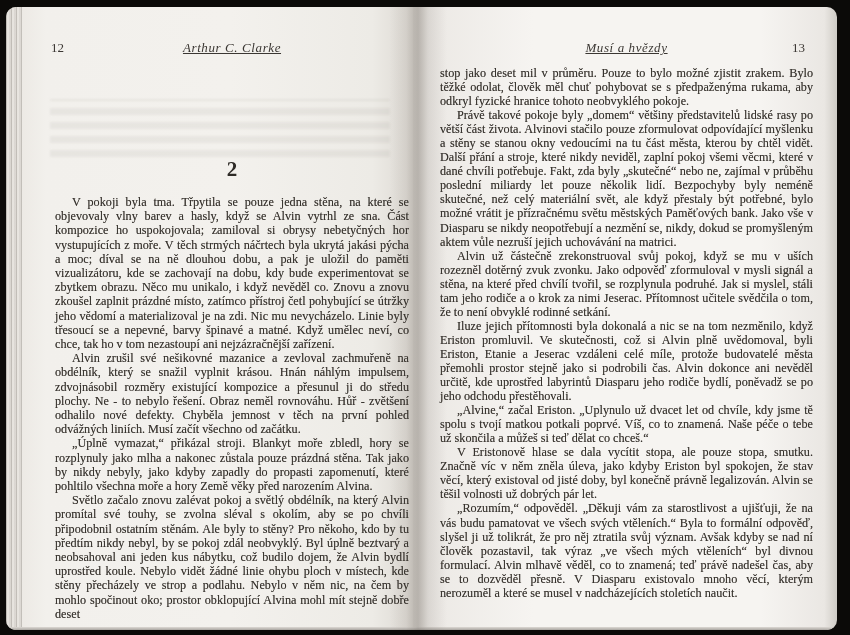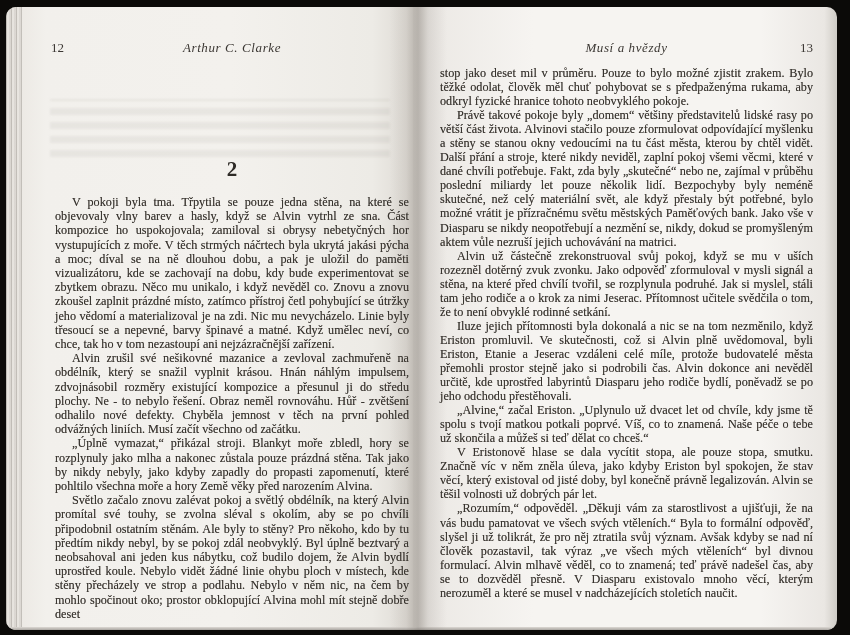--- a/index.html
+++ b/index.html
@@ -50,25 +50,25 @@
   .text-col { position:absolute; top:0; }
   .page-left .text-col { left:49px; width:354px; }
   .page-right .text-col { left:27px; width:373px; }
 
   .running-head {
     position:relative; height:16px; margin-top:33px;
     font-size:13px; color:#3b3733;
   }
   .running-title {
     position:absolute; left:0; right:0; text-align:center;
-    font-style:italic; letter-spacing:.6px;
+    font-style:italic; letter-spacing:.6px;text-decoration:underline;
   }
   .folio { position:absolute; top:0; }
   .folio-left { left:-4px; }
-  .folio-right { right:0; }
+  .folio-right { right:8px; }
 
   .chapter-num {
     text-align:center;
     font-weight:bold; font-size:21px; line-height:26px;
     color:#2e2b27;
     margin-top:100px; margin-bottom:13px;
   }
   .body-text p {
     margin:0;
     font-size:12.2px; line-height:14.2px;

